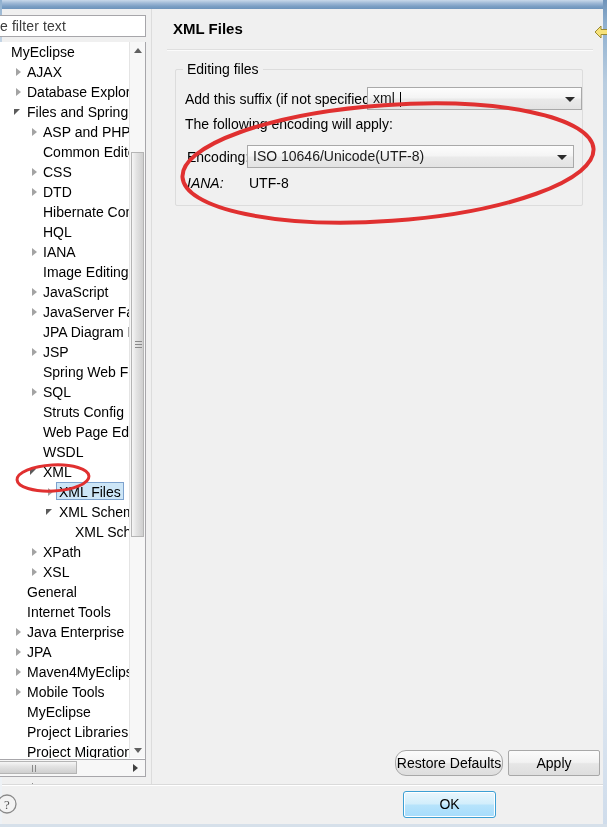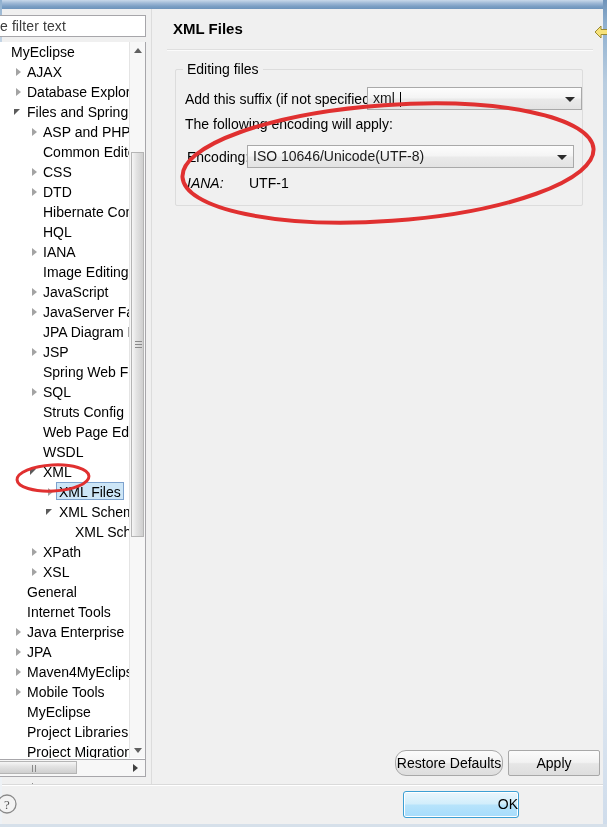--- a/index.html
+++ b/index.html
@@ -614,38 +614,38 @@
 
       <div class="field-label" style="left:30px; top:107px;">The following encoding will apply:</div>
 
       <div class="field-label" style="left:32px; top:140px;">Encoding:</div>
       <div class="combo" style="left:92px; top:136px; width:327px;padding-left:32px;">
         <span class="combo-text">ISO 10646/Unicode(UTF-8)</span>
         <span class="combo-arrow"></span>
       </div>
 
       <div class="field-label" style="left:32px; top:166px;font-style:italic;">IANA:</div>
-      <div class="field-label" style="left:94px; top:166px;">UTF-1</div>
+      <div class="field-label" style="left:94px; top:166px;">UTF-8</div>
 
       <div class="btn" style="left:240px; top:741px; width:108px;border-radius:11px;">Restore Defaults</div>
       <div class="btn" style="left:353px; top:741px; width:92px;">Apply</div>
     </div>
   </div>
 
   <div class="dlg-sep"></div>
   <div class="dlg-sep2"></div>
 
   <div class="footer">
     <div class="help-icon">
       <svg width="26" height="26" viewBox="0 0 26 26">
         <circle cx="10" cy="13" r="9" fill="#f3f3f3" stroke="#8a8a8a" stroke-width="1.3"></circle>
         <text x="10" y="18" font-family="Liberation Serif, serif" font-size="13" fill="#555" text-anchor="middle">?</text>
       </svg>
     </div>
-    <div class="btn default" style="left:401px; top:5px; width:116px; height:27px; line-height:25px;text-align:right;">OK</div>
+    <div class="btn default" style="left:401px; top:5px; width:93px; height:27px; line-height:25px;">OK</div>
   </div>
 
   <svg class="annot" viewBox="0 0 607 827" xmlns="http://www.w3.org/2000/svg">
     <ellipse cx="388" cy="163" rx="206" ry="58" fill="none" stroke="#e03030" stroke-width="4" transform="rotate(-4 388 163)"></ellipse>
     <ellipse cx="53" cy="478" rx="36" ry="13" fill="none" stroke="#e03030" stroke-width="3" transform="rotate(-3 53 478)"></ellipse>
   </svg>
 
 </div>
 
 </body></html>

